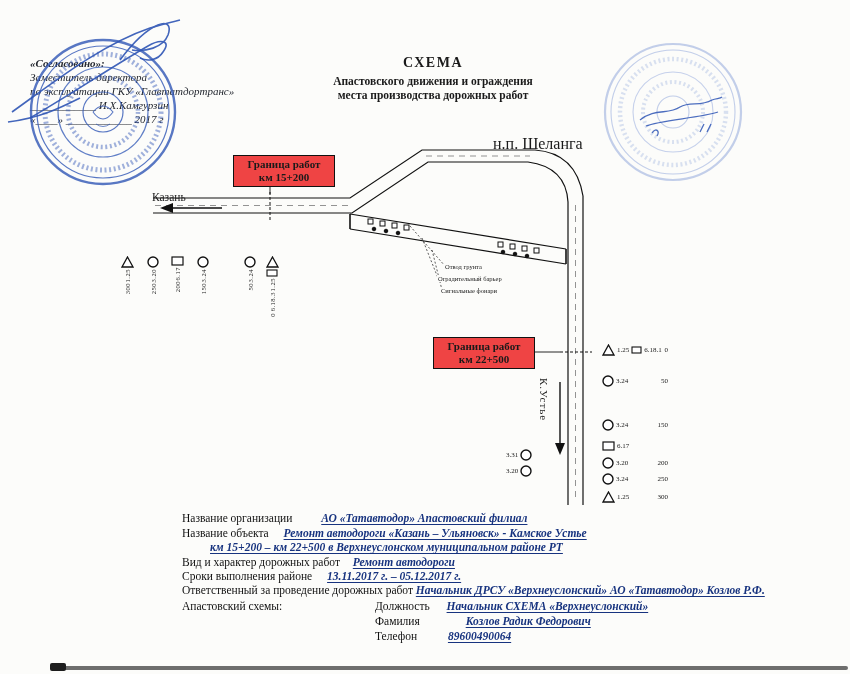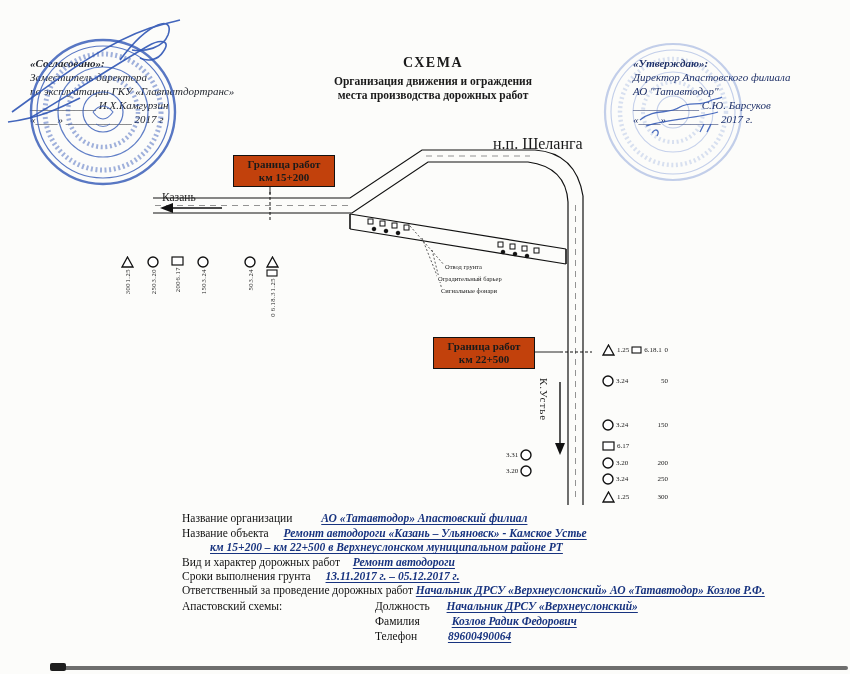--- a/index.html
+++ b/index.html
@@ -9,23 +9,23 @@
   svg.layer{position:absolute;left:0;top:0;pointer-events:none;}
   
   .hdr-left{left:30px;top:56px;width:228px;font-style:italic;font-size:11px;line-height:14px;color:#23272f;}
   .hdr-right{left:633px;top:56px;width:210px;font-style:italic;font-size:11px;line-height:14px;color:#1c2e66;}
   .bold{font-weight:bold;}
   .title{left:293px;top:55px;width:280px;text-align:center;font-weight:bold;}
   .title .t1{font-size:14px;letter-spacing:1.5px;margin-bottom:3px;}
   .title .t2{font-size:11.5px;line-height:14px;}
   
   .lbl-settlement{left:493px;top:135px;font-size:16px;}
-  .lbl-kazan{left:162px;top:191px;font-size:11.5px;}
+  .lbl-kazan{left:152px;top:191px;font-size:11.5px;}
   .lbl-ustye{left:538px;top:378px;font-size:11px;writing-mode:vertical-rl;letter-spacing:1px;}
-  .border-box{border:1.6px solid #111;background:#c2410c;text-align:center;font-weight:bold;
+  .border-box{border:1.6px solid #111;background:#ef4444;text-align:center;font-weight:bold;
               font-size:11px;line-height:13px;padding:2px 4px;z-index:3;}
   .zlabel{font-size:6.5px;line-height:7px;color:#222;background:#fcfcfa;padding:0 1px;}
   
   .lsign{display:flex;flex-direction:column;align-items:center;gap:1px;width:18px;}
   .v{writing-mode:vertical-rl;transform:rotate(180deg);font-size:6.5px;letter-spacing:.5px;line-height:7px;}
   .rsign{display:flex;align-items:center;gap:2px;font-size:7px;width:66px;}
   .rsign .dist{margin-left:auto;}
   .icon{display:inline-flex;line-height:0;}
   
   .fline{font-size:11.5px;white-space:nowrap;}
@@ -103,31 +103,24 @@
   <div class="abs hdr-left">
     <div class="bold">«Согласовано»:</div>
     <div>Заместитель директора</div>
     <div>по эксплуатации ГКУ «Главтатдортранс»</div>
     <div>____________ И.Х.Камгурзин</div>
     <div>«____» ____________ 2017 г</div>
   </div>
 
   <div class="abs title">
     <div class="t1">СХЕМА</div>
-    <div class="t2">Организация движения и ограждения</div>
+    <div class="t2">Апастовского движения и ограждения</div>
     <div class="t2">места производства дорожных работ</div>
   </div>
 
-  <div class="abs hdr-right">
-    <div class="bold">«Утверждаю»:</div>
-    <div>Директор Апастовского филиала</div>
-    <div>АО "Татавтодор"</div>
-    <div>____________ С.Ю. Барсуков</div>
-    <div>«____» _________ 2017 г.</div>
-  </div>
 
   <div class="abs lbl-settlement">н.п. Шеланга</div>
   <div class="abs lbl-kazan">Казань</div>
   <div class="abs lbl-ustye">К.Устье</div>
 
   <div class="abs border-box" style="left:233px;top:155px;width:92px;">
     <div>Граница работ</div>
     <div>км 15+200</div>
   </div>
   <div class="abs border-box" style="left:433px;top:337px;width:92px;">
@@ -296,37 +289,37 @@
     <span class="fval" style="margin-left:12px;">Ремонт автодороги  «Казань – Ульяновск» - Камское Устье</span>
   </div>
   <div class="abs fline" style="left:190px;top:541px;margin-left:20px;">
     <span class="fval">км 15+200 – км 22+500 в Верхнеуслонском  муниципальном районе РТ</span>
   </div>
   <div class="abs fline" style="left:182px;top:556px;">
     <span class="flabel">Вид и характер дорожных работ</span>
     <span class="fval" style="margin-left:10px;">Ремонт автодороги</span>
   </div>
   <div class="abs fline" style="left:182px;top:570px;">
-    <span class="flabel">Сроки выполнения грунта</span>
+    <span class="flabel">Сроки выполнения районе</span>
     <span class="fval" style="margin-left:12px;">13.11.2017 г. – 05.12.2017 г.</span>
   </div>
   <div class="abs fline" style="left:182px;top:584px;">
     <span class="flabel">Ответственный за проведение дорожных работ</span>
     <span class="fval" style="">Начальник ДРСУ «Верхнеуслонский» АО «Татавтодор»  Козлов Р.Ф.</span>
   </div>
   <div class="abs fline" style="left:182px;top:600px;">
     <span class="flabel">Апастовский схемы:</span>
   </div>
   <div class="abs fline" style="left:375px;top:600px;">
     <span class="flabel">Должность</span>
-    <span class="fval" style="margin-left:14px;">Начальник  ДРСУ «Верхнеуслонский»</span>
+    <span class="fval" style="margin-left:14px;">Начальник  СХЕМА «Верхнеуслонский»</span>
   </div>
   <div class="abs fline" style="left:375px;top:615px;">
     <span class="flabel">Фамилия</span>
-    <span class="fval" style="margin-left:29px;text-align:center;">Козлов Радик Федорович</span>
+    <span class="fval" style="margin-left:43px;text-align:center;">Козлов Радик Федорович</span>
   </div>
   <div class="abs fline" style="left:375px;top:630px;">
     <span class="flabel">Телефон</span>
     <span class="fval" style="margin-left:28px;">89600490064</span>
   </div>
 
   <div class="abs scan-bar"></div>
   <div class="abs scan-blob"></div>
 
   <svg class="layer" width="850" height="674" viewBox="0 0 850 674">

